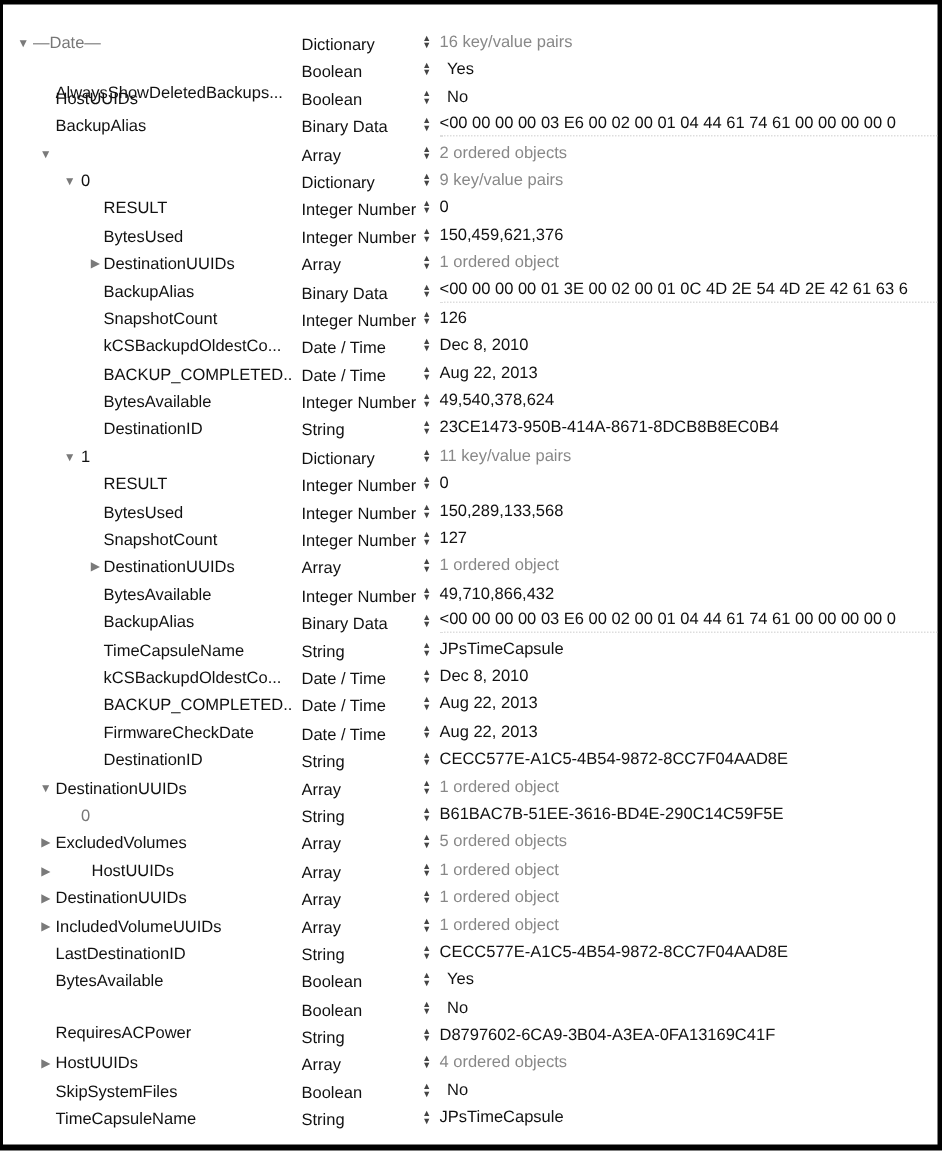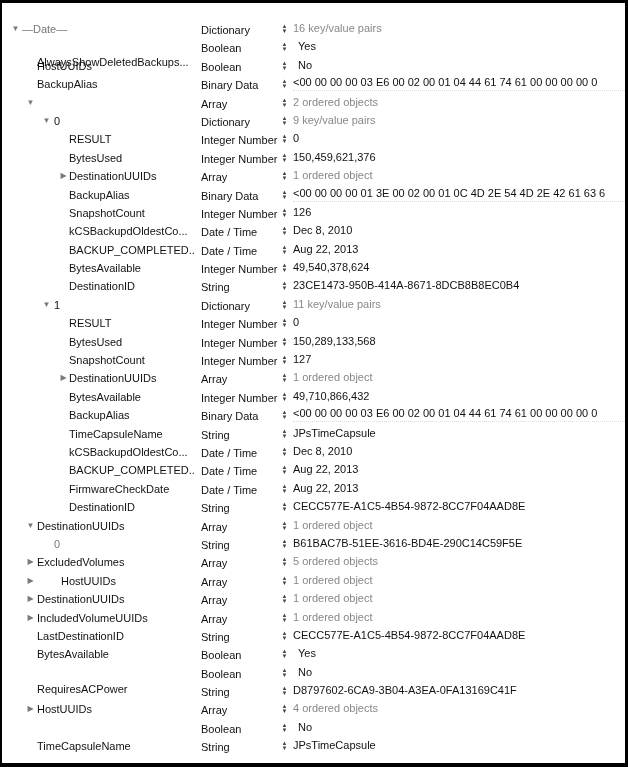--- a/index.html
+++ b/index.html
@@ -396,20 +396,21 @@
         <span class="disc" style="left: 24px;">▶</span>
         <span class="keytxt" style="left: 35px; width: 159px; top: 1px;">HostUUIDs</span>
         <span class="typetxt">Array</span>
         <span class="stepper">
           <span>▲</span>
           <span>▼</span>
         </span>
         <span class="valtxt summary" style="top: 0px;">4 ordered objects</span>
       </div>
       <div class="row">
+        <span class="keytxt" style="left: 35px; width: 159px; top: 1px;">SkipSystemFiles</span>
         <span class="typetxt">Boolean</span>
         <span class="stepper">
           <span>▲</span>
           <span>▼</span>
         </span>
         <span class="valtxt bool" style="top: 0px;">No</span>
       </div>
       <div class="row">
         <span class="keytxt" style="left: 35px; width: 159px; top: 1px;">TimeCapsuleName</span>
         <span class="typetxt">String</span>

